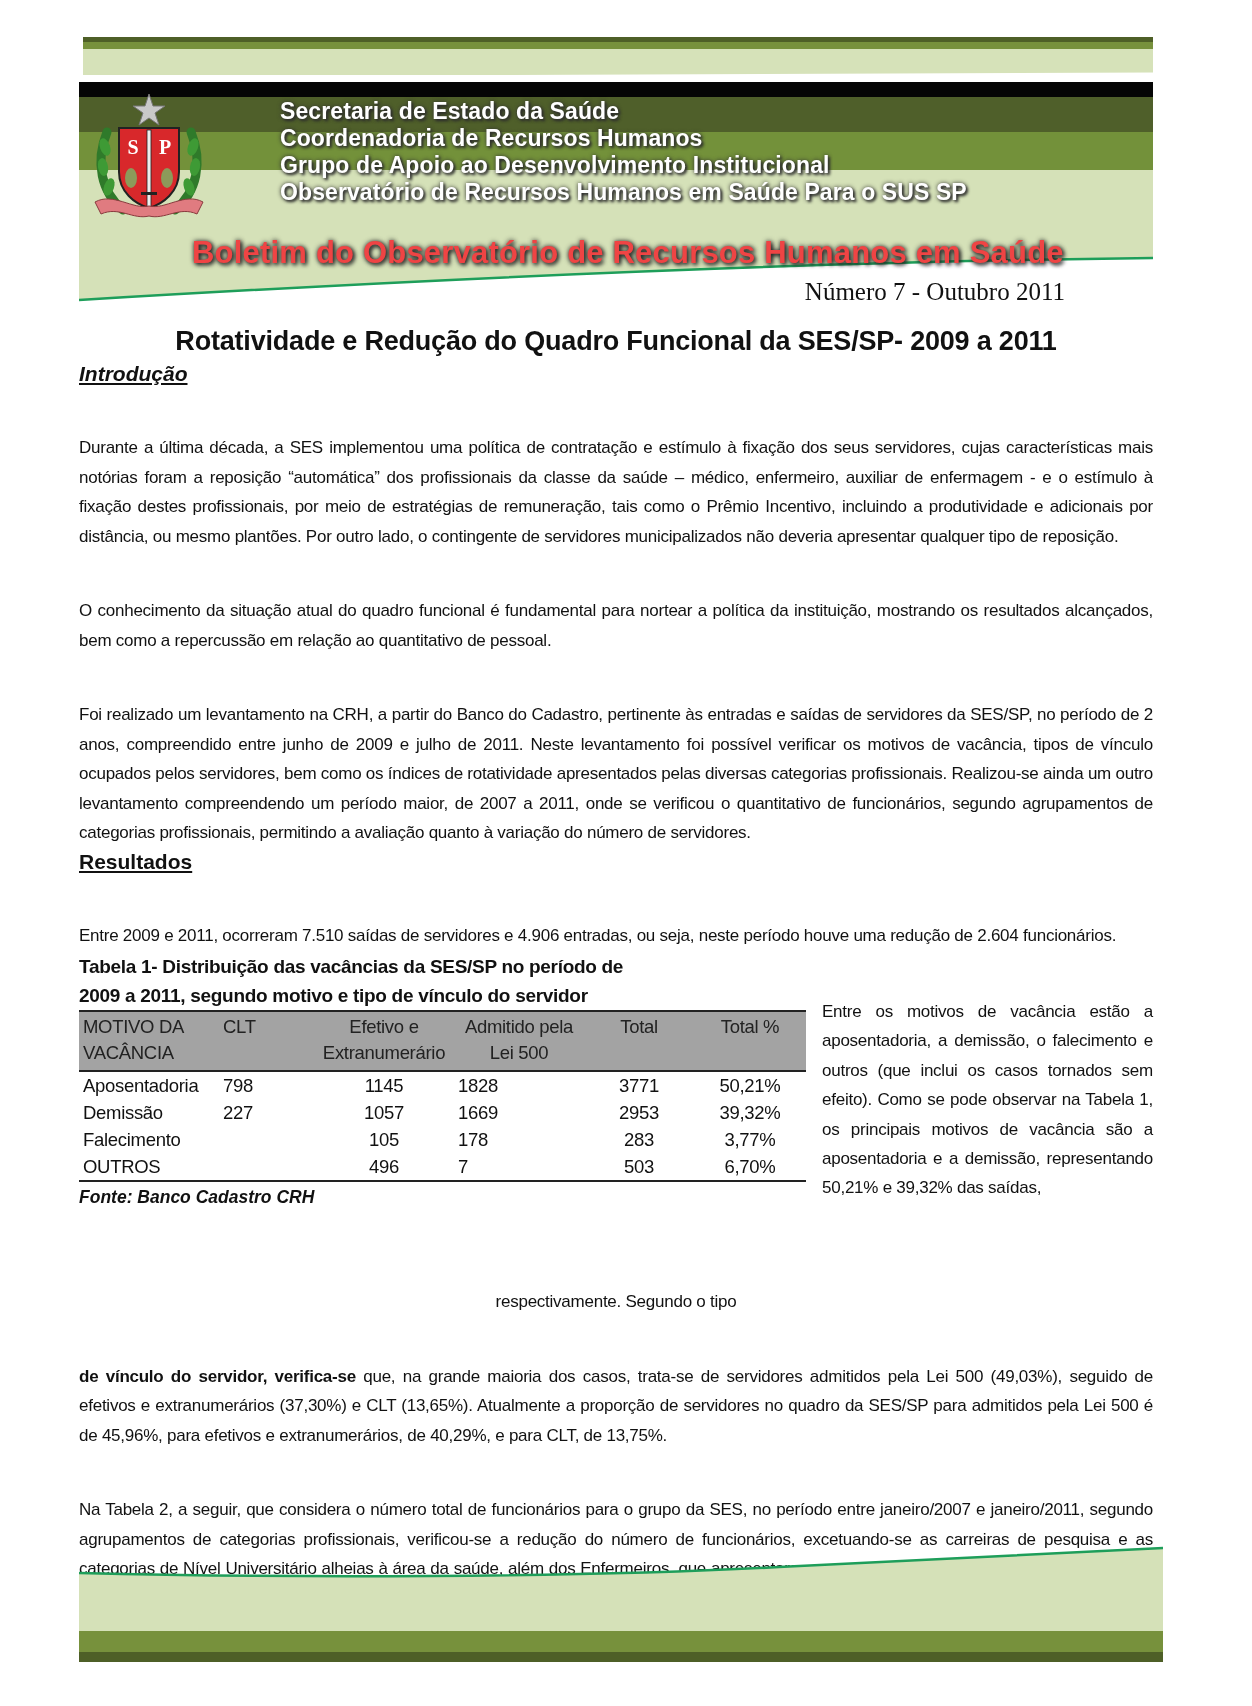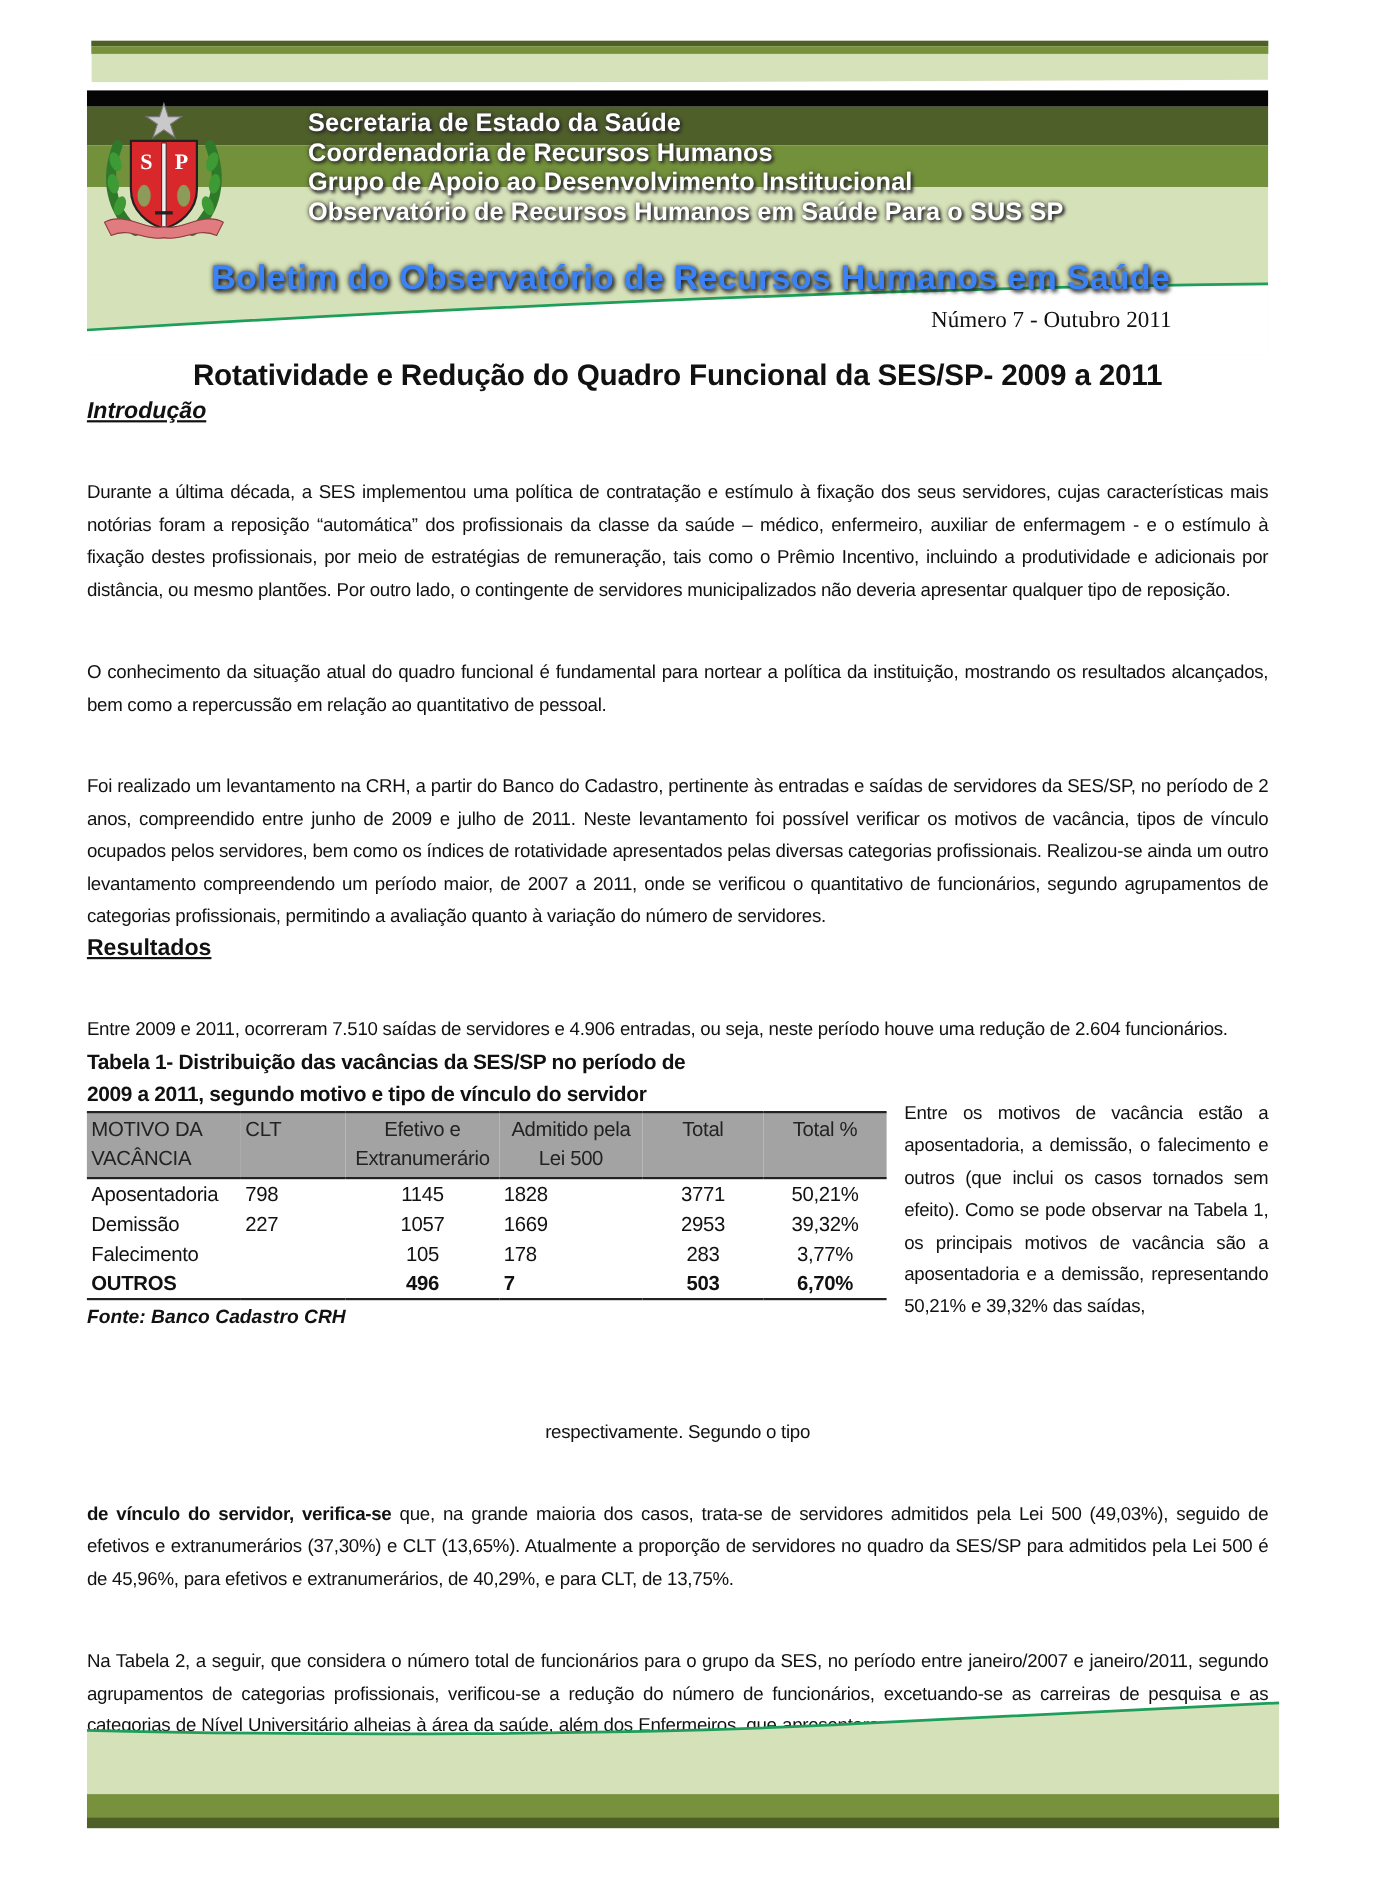--- a/index.html
+++ b/index.html
@@ -16,23 +16,23 @@
   
   .banner { position: absolute; left: 79px; top: 82px; width: 1074px; height: 240px; overflow: hidden; }
   .banner .black { position: absolute; left: 0; top: 0; width: 100%; height: 15px; background: #050505; }
   .banner .b1 { position: absolute; left: 0; top: 15px; width: 100%; height: 35px; background: #4f5f2a; }
   .banner .b2 { position: absolute; left: 0; top: 50px; width: 100%; height: 38px; background: #73913a; }
   .banner .b3 { position: absolute; left: 0; top: 88px; width: 100%; height: 152px; background: #d5e1b8; }
   .banner .white-curve { position: absolute; left: 0; top: 0; width: 100%; height: 100%; }
   .banner-lines { position: absolute; left: 201px; top: 16px; }
   .banner-line { font-family: "Liberation Sans", sans-serif; font-weight: bold; font-size: 23px; line-height: 27px;
     color: #ffffff; text-shadow: 2px 2px 3px #2b2b2b, 0 0 4px #333; letter-spacing: 0.1px; white-space: nowrap; }
-  .banner-boletim { position: absolute; left: 113px; top: 153px; font-weight: bold; font-size: 31px; color: #3b82f6;
+  .banner-boletim { position: absolute; left: 113px; top: 153px; font-weight: bold; font-size: 31px; color: #ef4444;
     text-shadow: 2px 2px 4px #222, 0 0 5px #333; white-space: nowrap; letter-spacing: 0.2px; }
-  .banner-numero { position: absolute; right: 88px; top: 196px; font-family: "Liberation Serif", serif; font-size: 21px;
+  .banner-numero { position: absolute; right: 88px; top: 196px; font-family: "Liberation Serif", serif; font-size: 25px;
     color: #111; white-space: nowrap; }
 
   
   .coat { position: absolute; left: 14px; top: 10px; width: 112px; height: 135px; }
 
   
   .content { position: absolute; left: 79px; top: 322px; width: 1074px; }
   .title { text-align: center; font-weight: bold; font-size: 27px; line-height: 38px; color: #111;
     font-family: "Liberation Sans Narrow", "Liberation Sans", sans-serif; letter-spacing: -0.2px; }
   .section-heading { font-weight: bold; font-size: 21px; line-height: 28px; text-decoration: underline; }
@@ -40,21 +40,21 @@
   .para { font-size: 17px; line-height: 29.5px; text-align: justify; letter-spacing: -0.25px; margin-top: 45px; }
 
   
   .table-area { position: absolute; left: 79px; top: 952px; width: 730px; }
   .table-caption { font-weight: bold; font-size: 19px; line-height: 29px; letter-spacing: -0.3px; }
   table.vac { width: 727px; border-collapse: collapse; font-size: 18.5px; letter-spacing: -0.3px; }
   table.vac thead tr { background: #a3a3a3; }
   table.vac thead { border-top: 2px solid #222; border-bottom: 2px solid #222; }
   table.vac th { font-weight: normal; vertical-align: top; padding: 2px 4px 4px 4px; line-height: 26px; color: #222; }
   table.vac td { line-height: 27px; padding: 0 4px; color: #111; }
-  table.vac tbody tr:last-child td { font-weight: bold; border-bottom: 2px solid #222; margin-top: 45px; }
+  table.vac tbody tr:last-child td { font-weight: normal; border-bottom: 2px solid #222; margin-top: 45px; }
   .c-motivo { text-align: left; width: 140px; }
   .c-clt { text-align: left; width: 95px; }
   .c-efetivo { text-align: center; width: 140px; }
   .c-admitido { width: 130px; }
   .c-total { text-align: center; width: 110px; }
   .c-pct { text-align: center; width: 112px; }
   .table-source { font-weight: bold; font-style: italic; font-size: 17.5px; line-height: 26px; margin-top: 2px; }
 
   .side-text { position: absolute; left: 822px; top: 952px; width: 331px; }
   .side-text .para { line-height: 29.4px; }

